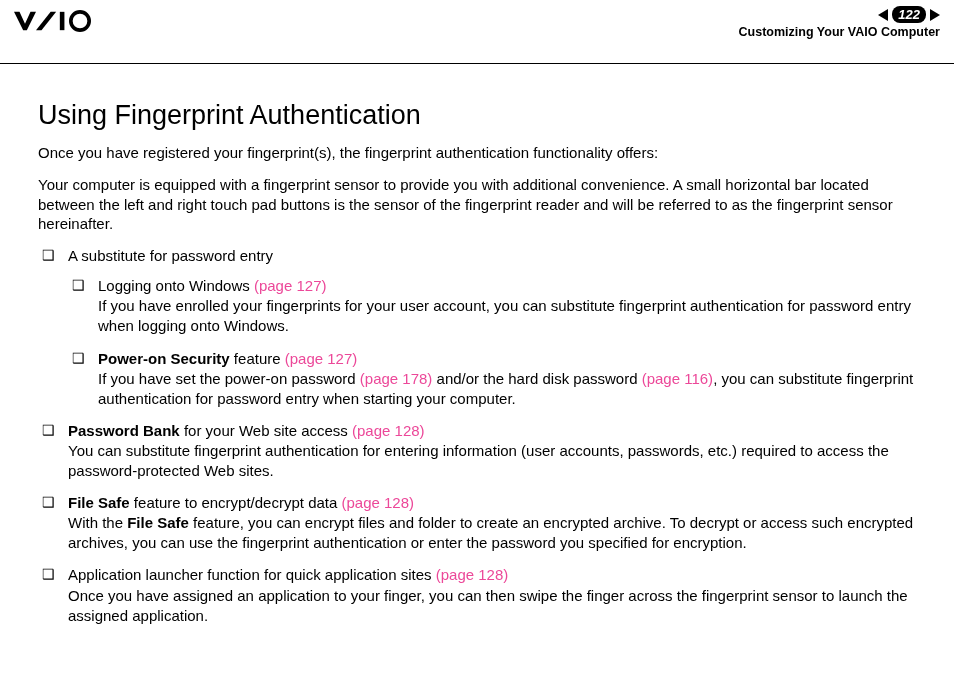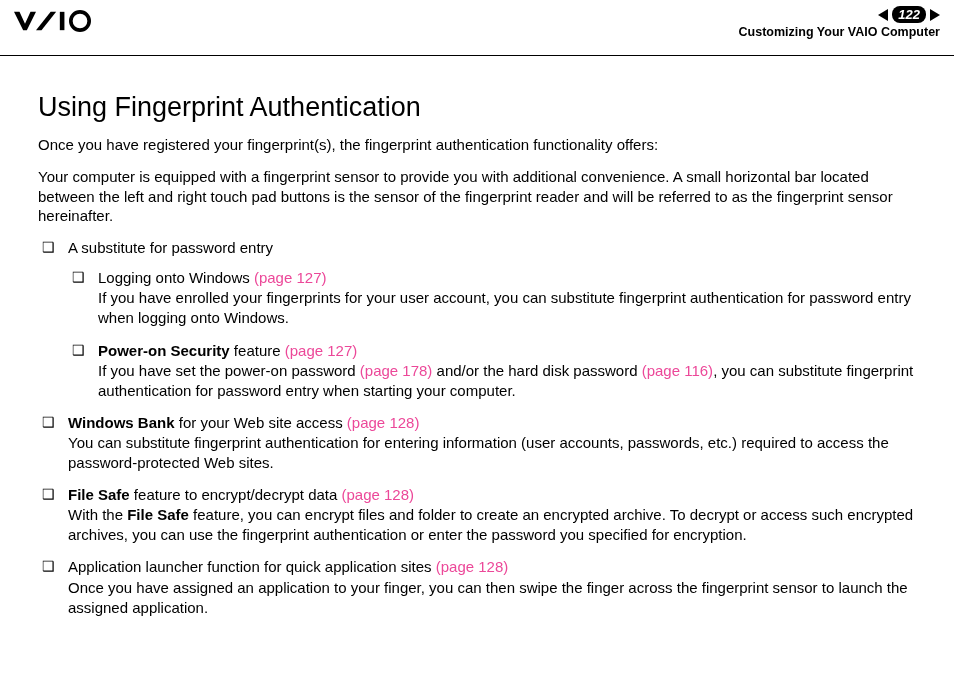--- a/index.html
+++ b/index.html
@@ -6,21 +6,21 @@
   body {
     font-family: Arial, Helvetica, sans-serif;
     background: #fff;
     width: 954px;
     height: 674px;
     position: relative;
     color: #000;
   }
   .header {
     position: relative;
-    height: 56px;
+    height: 64px;
     border-bottom: 1px solid #000;
     padding: 8px 14px 0 14px;
   }
   .logo {
     position: absolute;
     left: 14px;
     top: 10px;
     font-weight: bold;
     font-size: 26px;
     letter-spacing: -1px;
@@ -135,21 +135,21 @@
           <span>Logging onto Windows </span><span class="link">(page 127)</span><br>
           <span>If you have enrolled your fingerprints for your user account, you can substitute fingerprint authentication for password entry when logging onto Windows.</span>
         </li>
         <li>
           <span class="bold">Power-on Security</span><span> feature </span><span class="link">(page 127)</span><br>
           <span>If you have set the power-on password </span><span class="link">(page 178)</span><span> and/or the hard disk password </span><span class="link">(page 116)</span><span>, you can substitute fingerprint authentication for password entry when starting your computer.</span>
         </li>
       </ul>
     </li>
     <li>
-      <span class="bold">Windows Bank</span><span> for your Web site access </span><span class="link">(page 128)</span><br>
+      <span class="bold">Password Bank</span><span> for your Web site access </span><span class="link">(page 128)</span><br>
       <span>You can substitute fingerprint authentication for entering information (user accounts, passwords, etc.) required to access the password-protected Web sites.</span>
     </li>
     <li>
       <span class="bold">File Safe</span><span> feature to encrypt/decrypt data </span><span class="link">(page 128)</span><br>
       <span>With the </span><span class="bold">File Safe</span><span> feature, you can encrypt files and folder to create an encrypted archive. To decrypt or access such encrypted archives, you can use the fingerprint authentication or enter the password you specified for encryption.</span>
     </li>
     <li>
       <span>Application launcher function for quick application sites </span><span class="link">(page 128)</span><br>
       <span>Once you have assigned an application to your finger, you can then swipe the finger across the fingerprint sensor to launch the assigned application.</span>
     </li>

